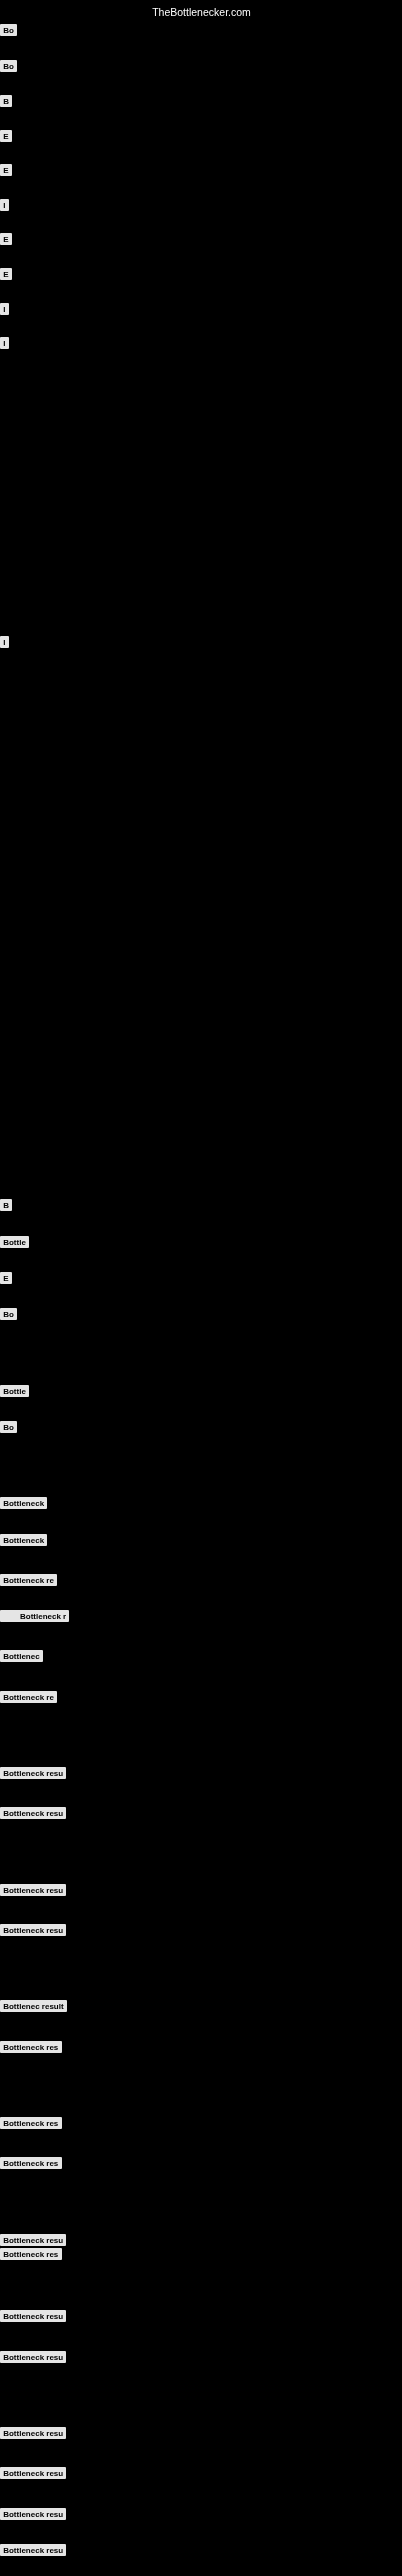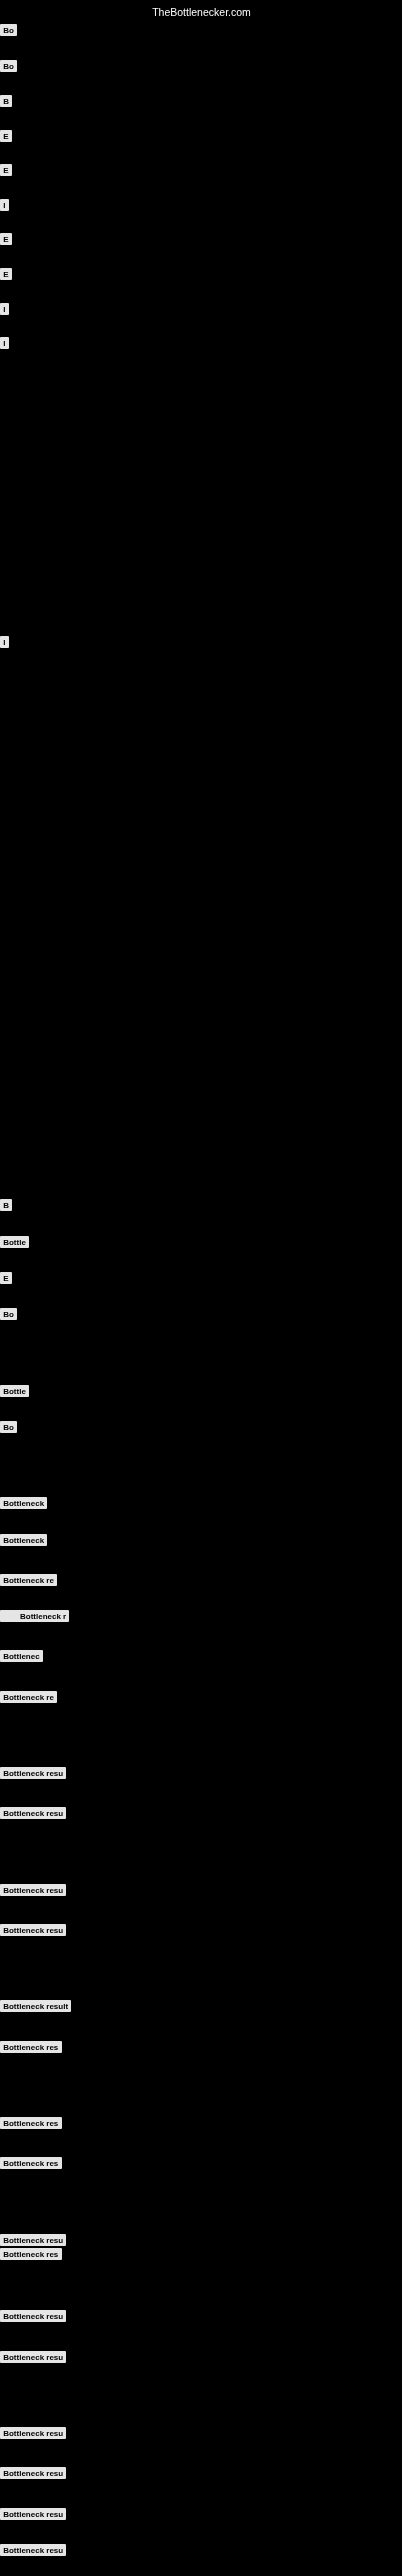--- a/index.html
+++ b/index.html
@@ -59,21 +59,21 @@
     <div class="badge" style="top: 1497px; left: 0px; max-width: 105px;">Bottleneck</div>
     <div class="badge" style="top: 1534px; left: 0px; max-width: 105px;">Bottleneck</div>
     <div class="badge" style="top: 1574px; left: 0px; max-width: 105px;">Bottleneck re</div>
     <div class="badge" style="top: 1610px; left: 0px; max-width: 105px; padding-left: 20px;">Bottleneck r</div>
     <div class="badge" style="top: 1650px; left: 0px; max-width: 105px;">Bottlenec</div>
     <div class="badge" style="top: 1691px; left: 0px; max-width: 105px;">Bottleneck re</div>
     <div class="badge" style="top: 1767px; left: 0px; max-width: 105px;">Bottleneck resu</div>
     <div class="badge" style="top: 1807px; left: 0px; max-width: 105px;">Bottleneck resu</div>
     <div class="badge" style="top: 1884px; left: 0px; max-width: 105px;">Bottleneck resu</div>
     <div class="badge" style="top: 1924px; left: 0px; max-width: 105px;">Bottleneck resu</div>
-    <div class="badge" style="top: 2000px; left: 0px; max-width: 105px;">Bottleneck result</div>
+    <div class="badge" style="top: 2000px; left: 0px; max-width: 105px;">Bottlenec result</div>
     <div class="badge" style="top: 2041px; left: 0px; max-width: 105px;">Bottleneck res</div>
     <div class="badge" style="top: 2117px; left: 0px; max-width: 105px;">Bottleneck res</div>
     <div class="badge" style="top: 2157px; left: 0px; max-width: 105px;">Bottleneck res</div>
     <div class="badge" style="top: 2234px; left: 0px; max-width: 105px;">Bottleneck resu</div>
     <div class="badge" style="top: 2248px; left: 0px; max-width: 105px;">Bottleneck res</div>
     <div class="badge" style="top: 2310px; left: 0px; max-width: 105px;">Bottleneck resu</div>
     <div class="badge" style="top: 2351px; left: 0px; max-width: 105px;">Bottleneck resu</div>
     <div class="badge" style="top: 2427px; left: 0px; max-width: 105px;">Bottleneck resu</div>
     <div class="badge" style="top: 2467px; left: 0px; max-width: 105px;">Bottleneck resu</div>
     <div class="badge" style="top: 2508px; left: 0px; max-width: 105px;">Bottleneck resu</div>

